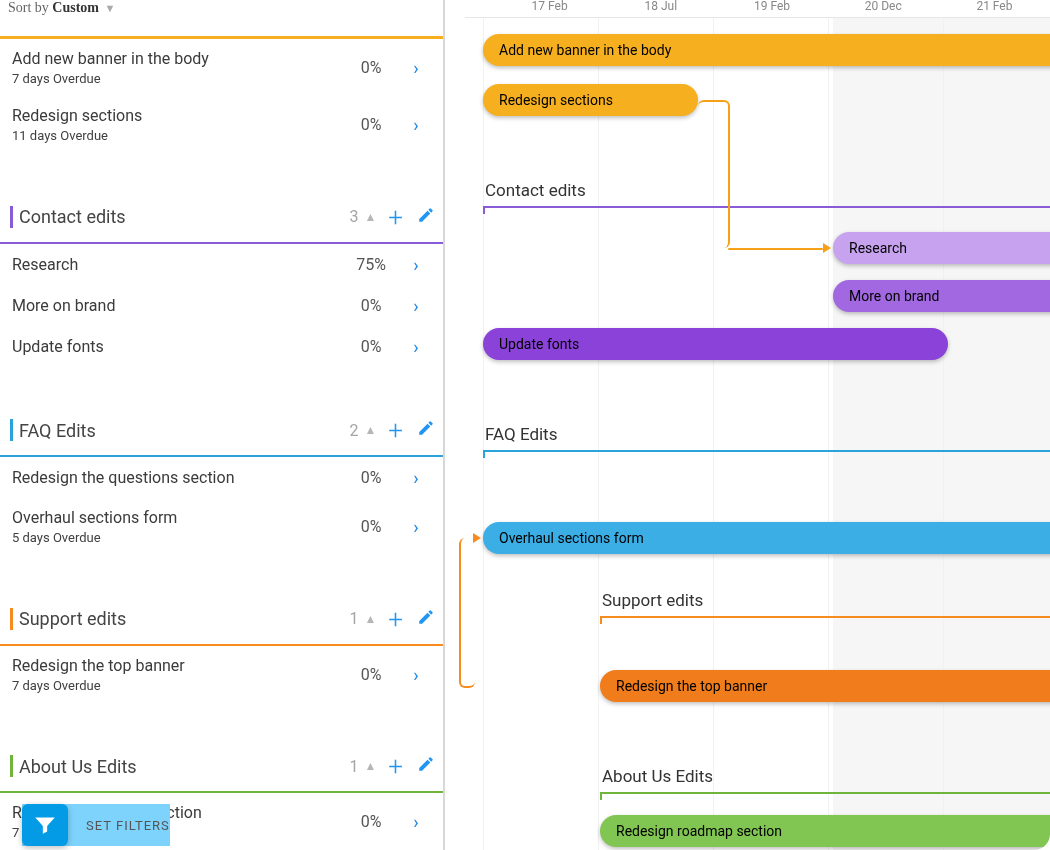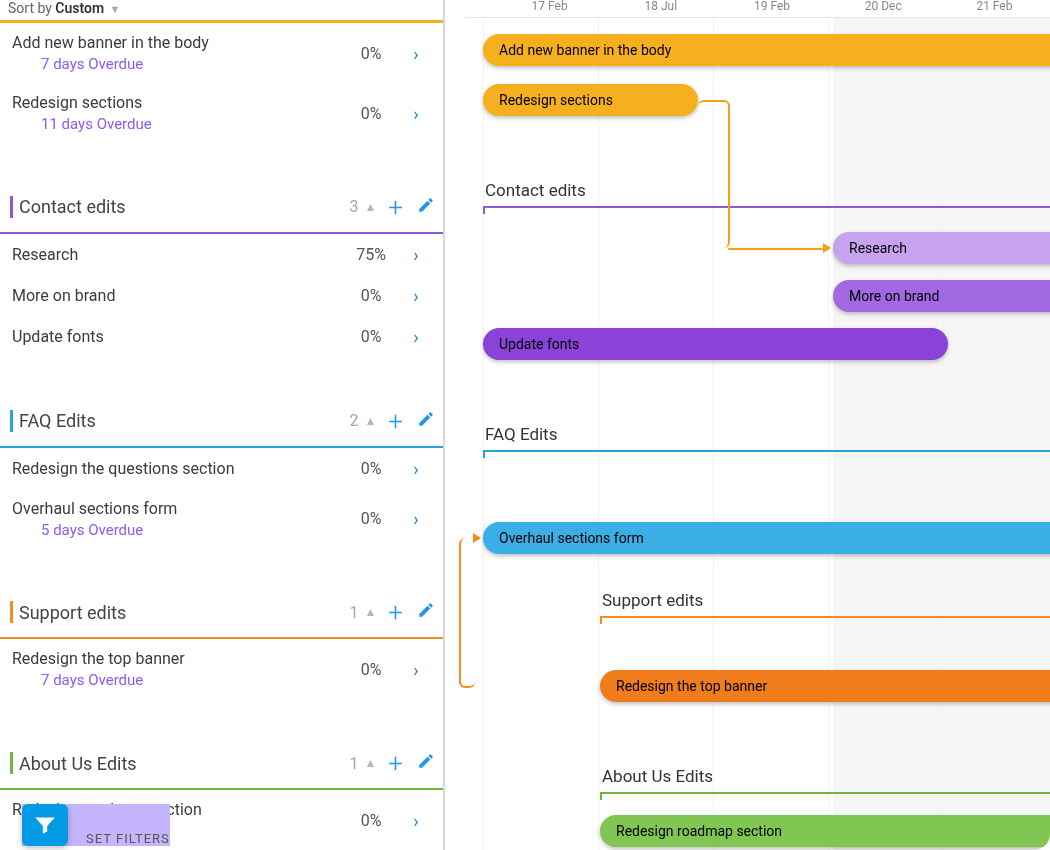--- a/index.html
+++ b/index.html
@@ -20,23 +20,24 @@
     overflow: hidden;
   }
   .left-panel {
     width: 445px;
     border-right: 2px solid #d8d8d8;
     display: flex;
     flex-direction: column;
     overflow: hidden;
   }
   .sort-row {
-    padding: 0px 8px 4px 8px;
+    padding: 0px 8px 20px 8px;
     color: #666;
     font-size: 14px;
+    font-family: Liberation Serif, serif;
   }
   .sort-row .val { color: #333; font-weight: 600; }
   .sort-row .chev { color: #aaa; font-size: 11px; display:inline-block; margin-left:2px;}
   .group {
     display: flex;
     flex-direction: column;
   }
   .group-top-line { height: 3px; width: 100%; }
   .group-header {
     display: flex;
@@ -53,21 +54,21 @@
   .group-under-line { height: 2px; width: 100%; }
   .task-row {
     display: flex;
     align-items: center;
     padding: 10px 12px;
     cursor: pointer;
   }
   .task-row + .task-row { border-top: none; }
   .task-left { flex: 1; }
   .task-name { font-size: 16px; color: #3b3b3b; }
-  .task-overdue { font-size: 15px; color: #8b5cf6; margin-top: 3px; margin-left: 29px;}
+  .task-overdue { font-size: 13px; color: #404040; margin-top: 3px;}
   .task-pct { width: 60px; text-align: center; color: #555; font-size: 16px;}
   .task-chev { width: 30px; text-align: center; color: #1e88e5; font-size: 18px;}
   .group-gap { height: 48px; }
 
   .right-panel {
     flex: 1;
     position: relative;
     overflow: hidden;
   }
   .date-row {
@@ -131,22 +132,22 @@
     position: absolute;
     width: 0; height: 0;
     border-top: 5px solid transparent;
     border-bottom: 5px solid transparent;
   }
 
   .filter-fab {
     position: absolute;
     left: 22px; bottom: 4px;
     display: flex;
-    align-items: flex-end;
-    background: #c4b5fd;
+    align-items: center;
+    background: #7dd3fc;
   }
   .filter-icon {
     width: 46px; height: 42px;
     background: #039be5;
     border-radius: 6px;
     display: flex;
     align-items: center;
     justify-content: center;
     box-shadow: 0 2px 6px rgba(0,0,0,0.25);
   }

